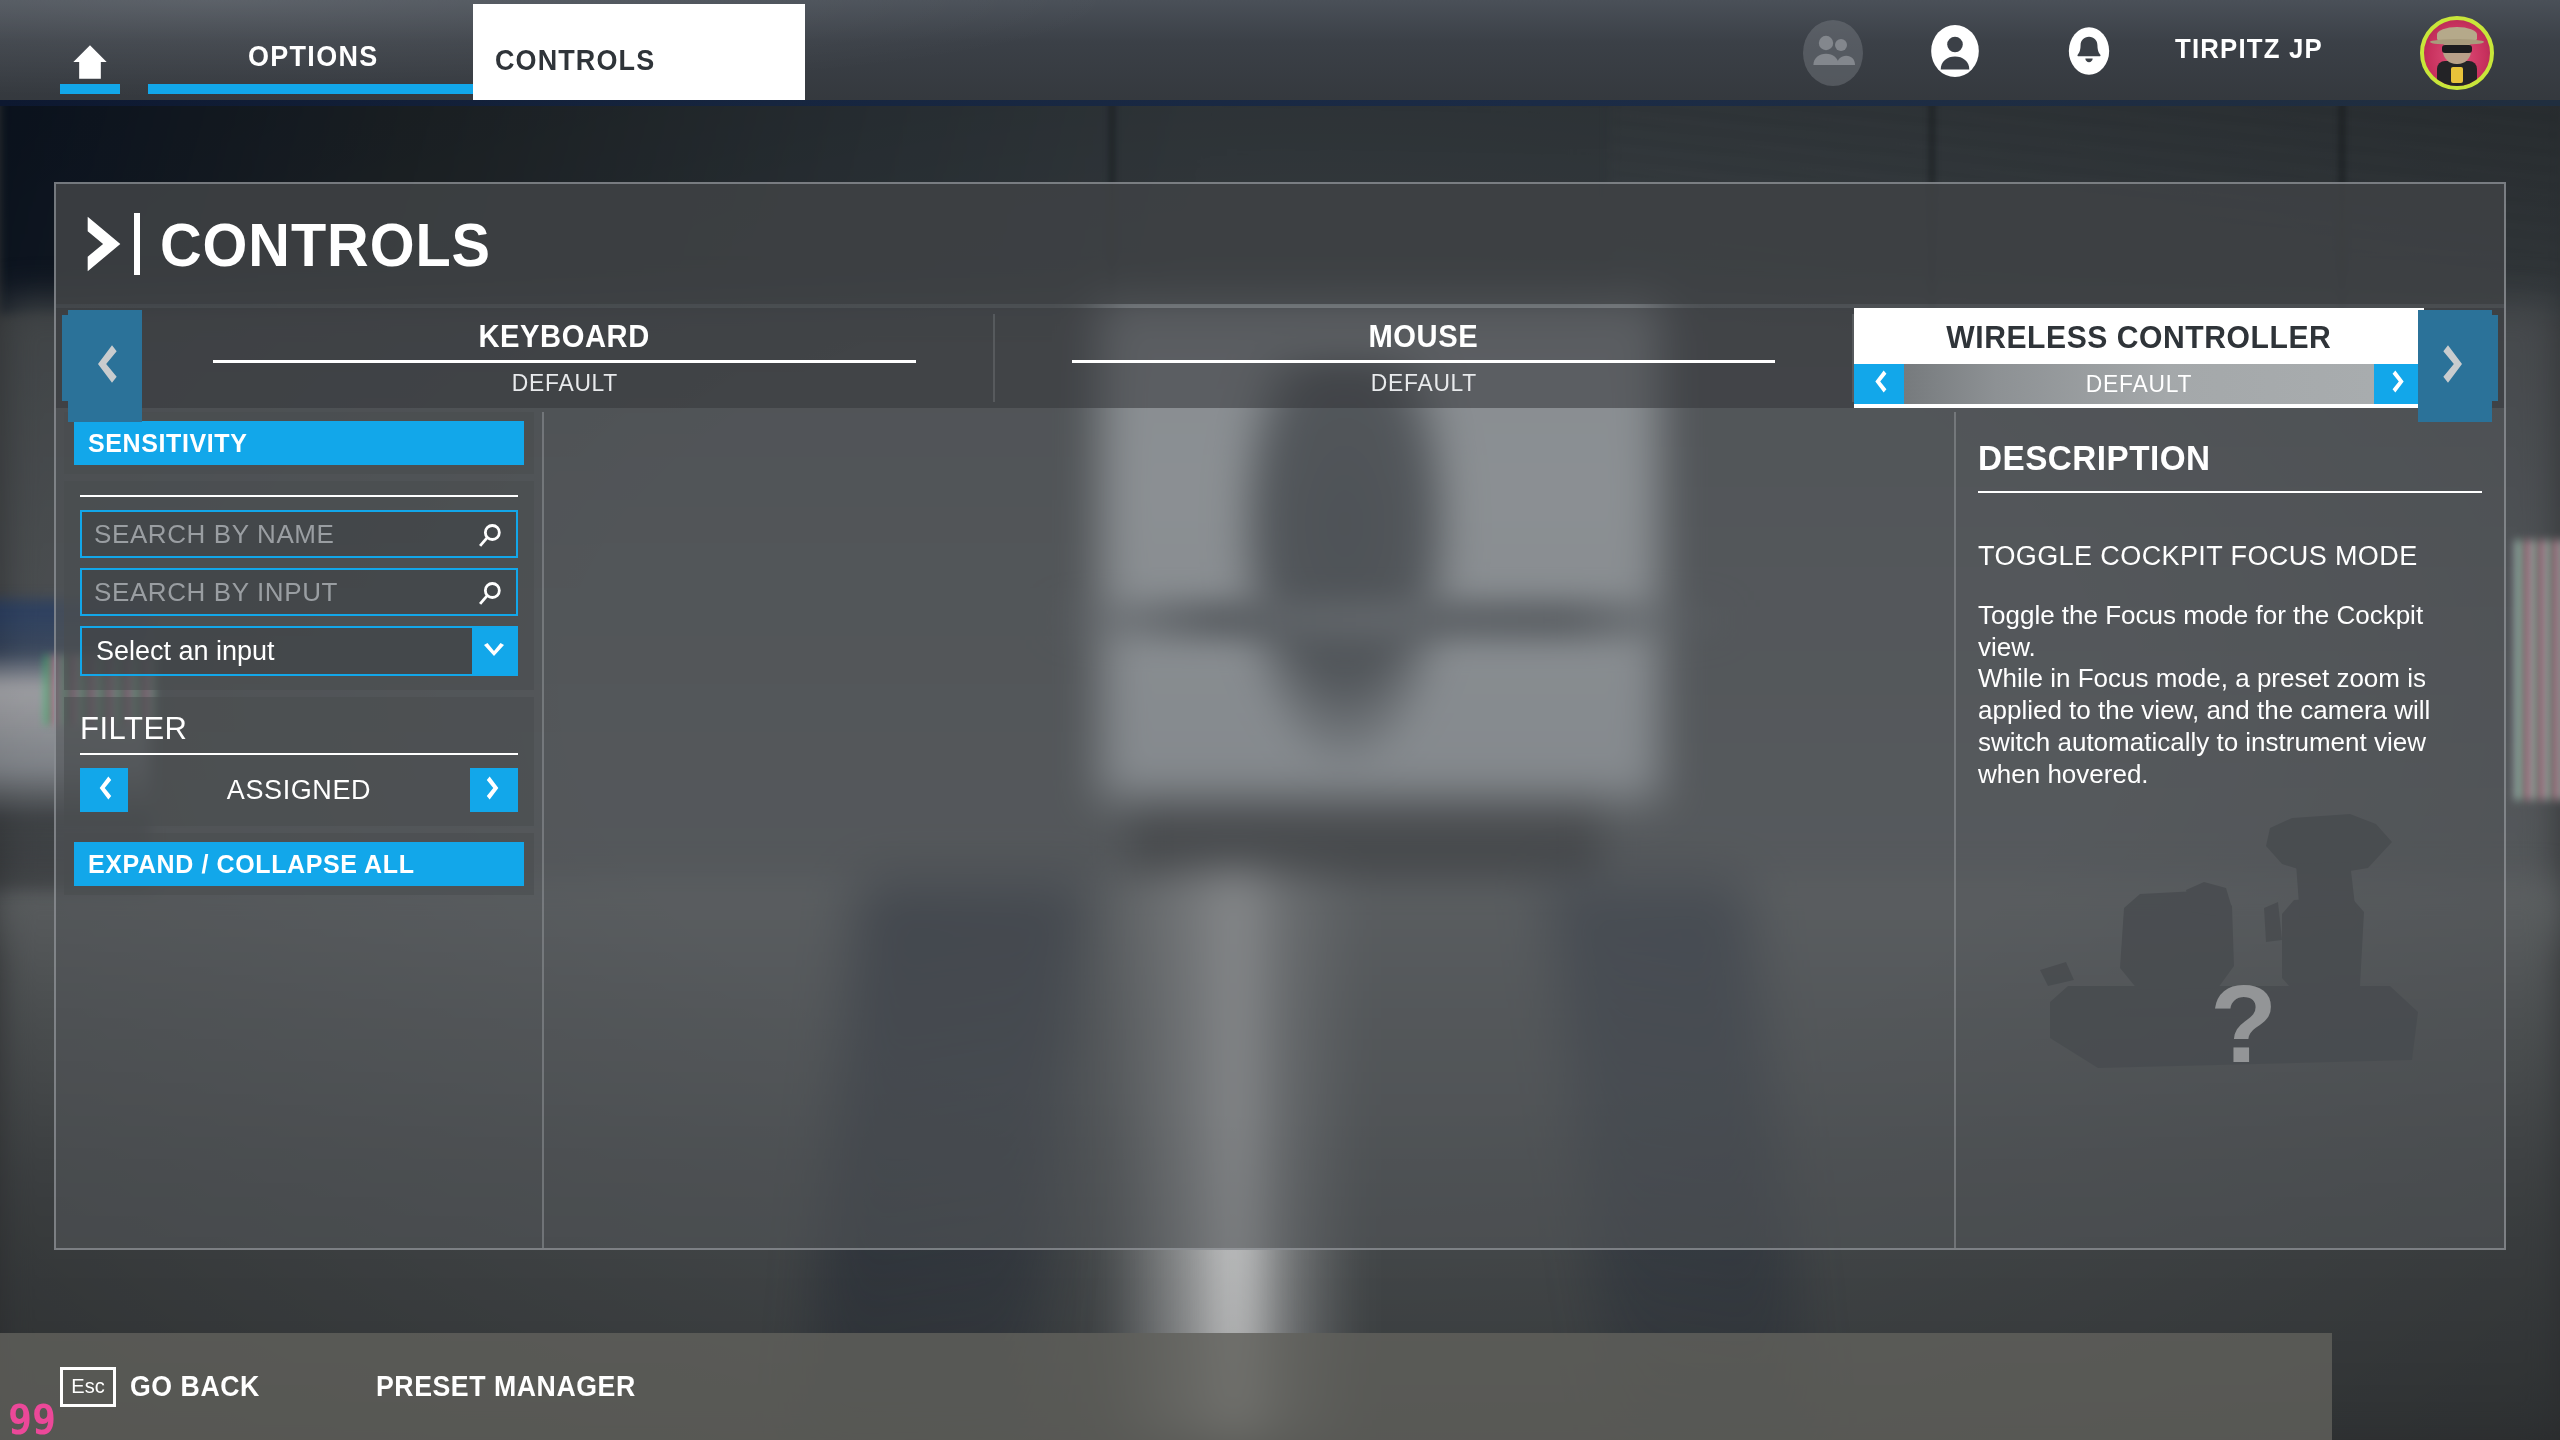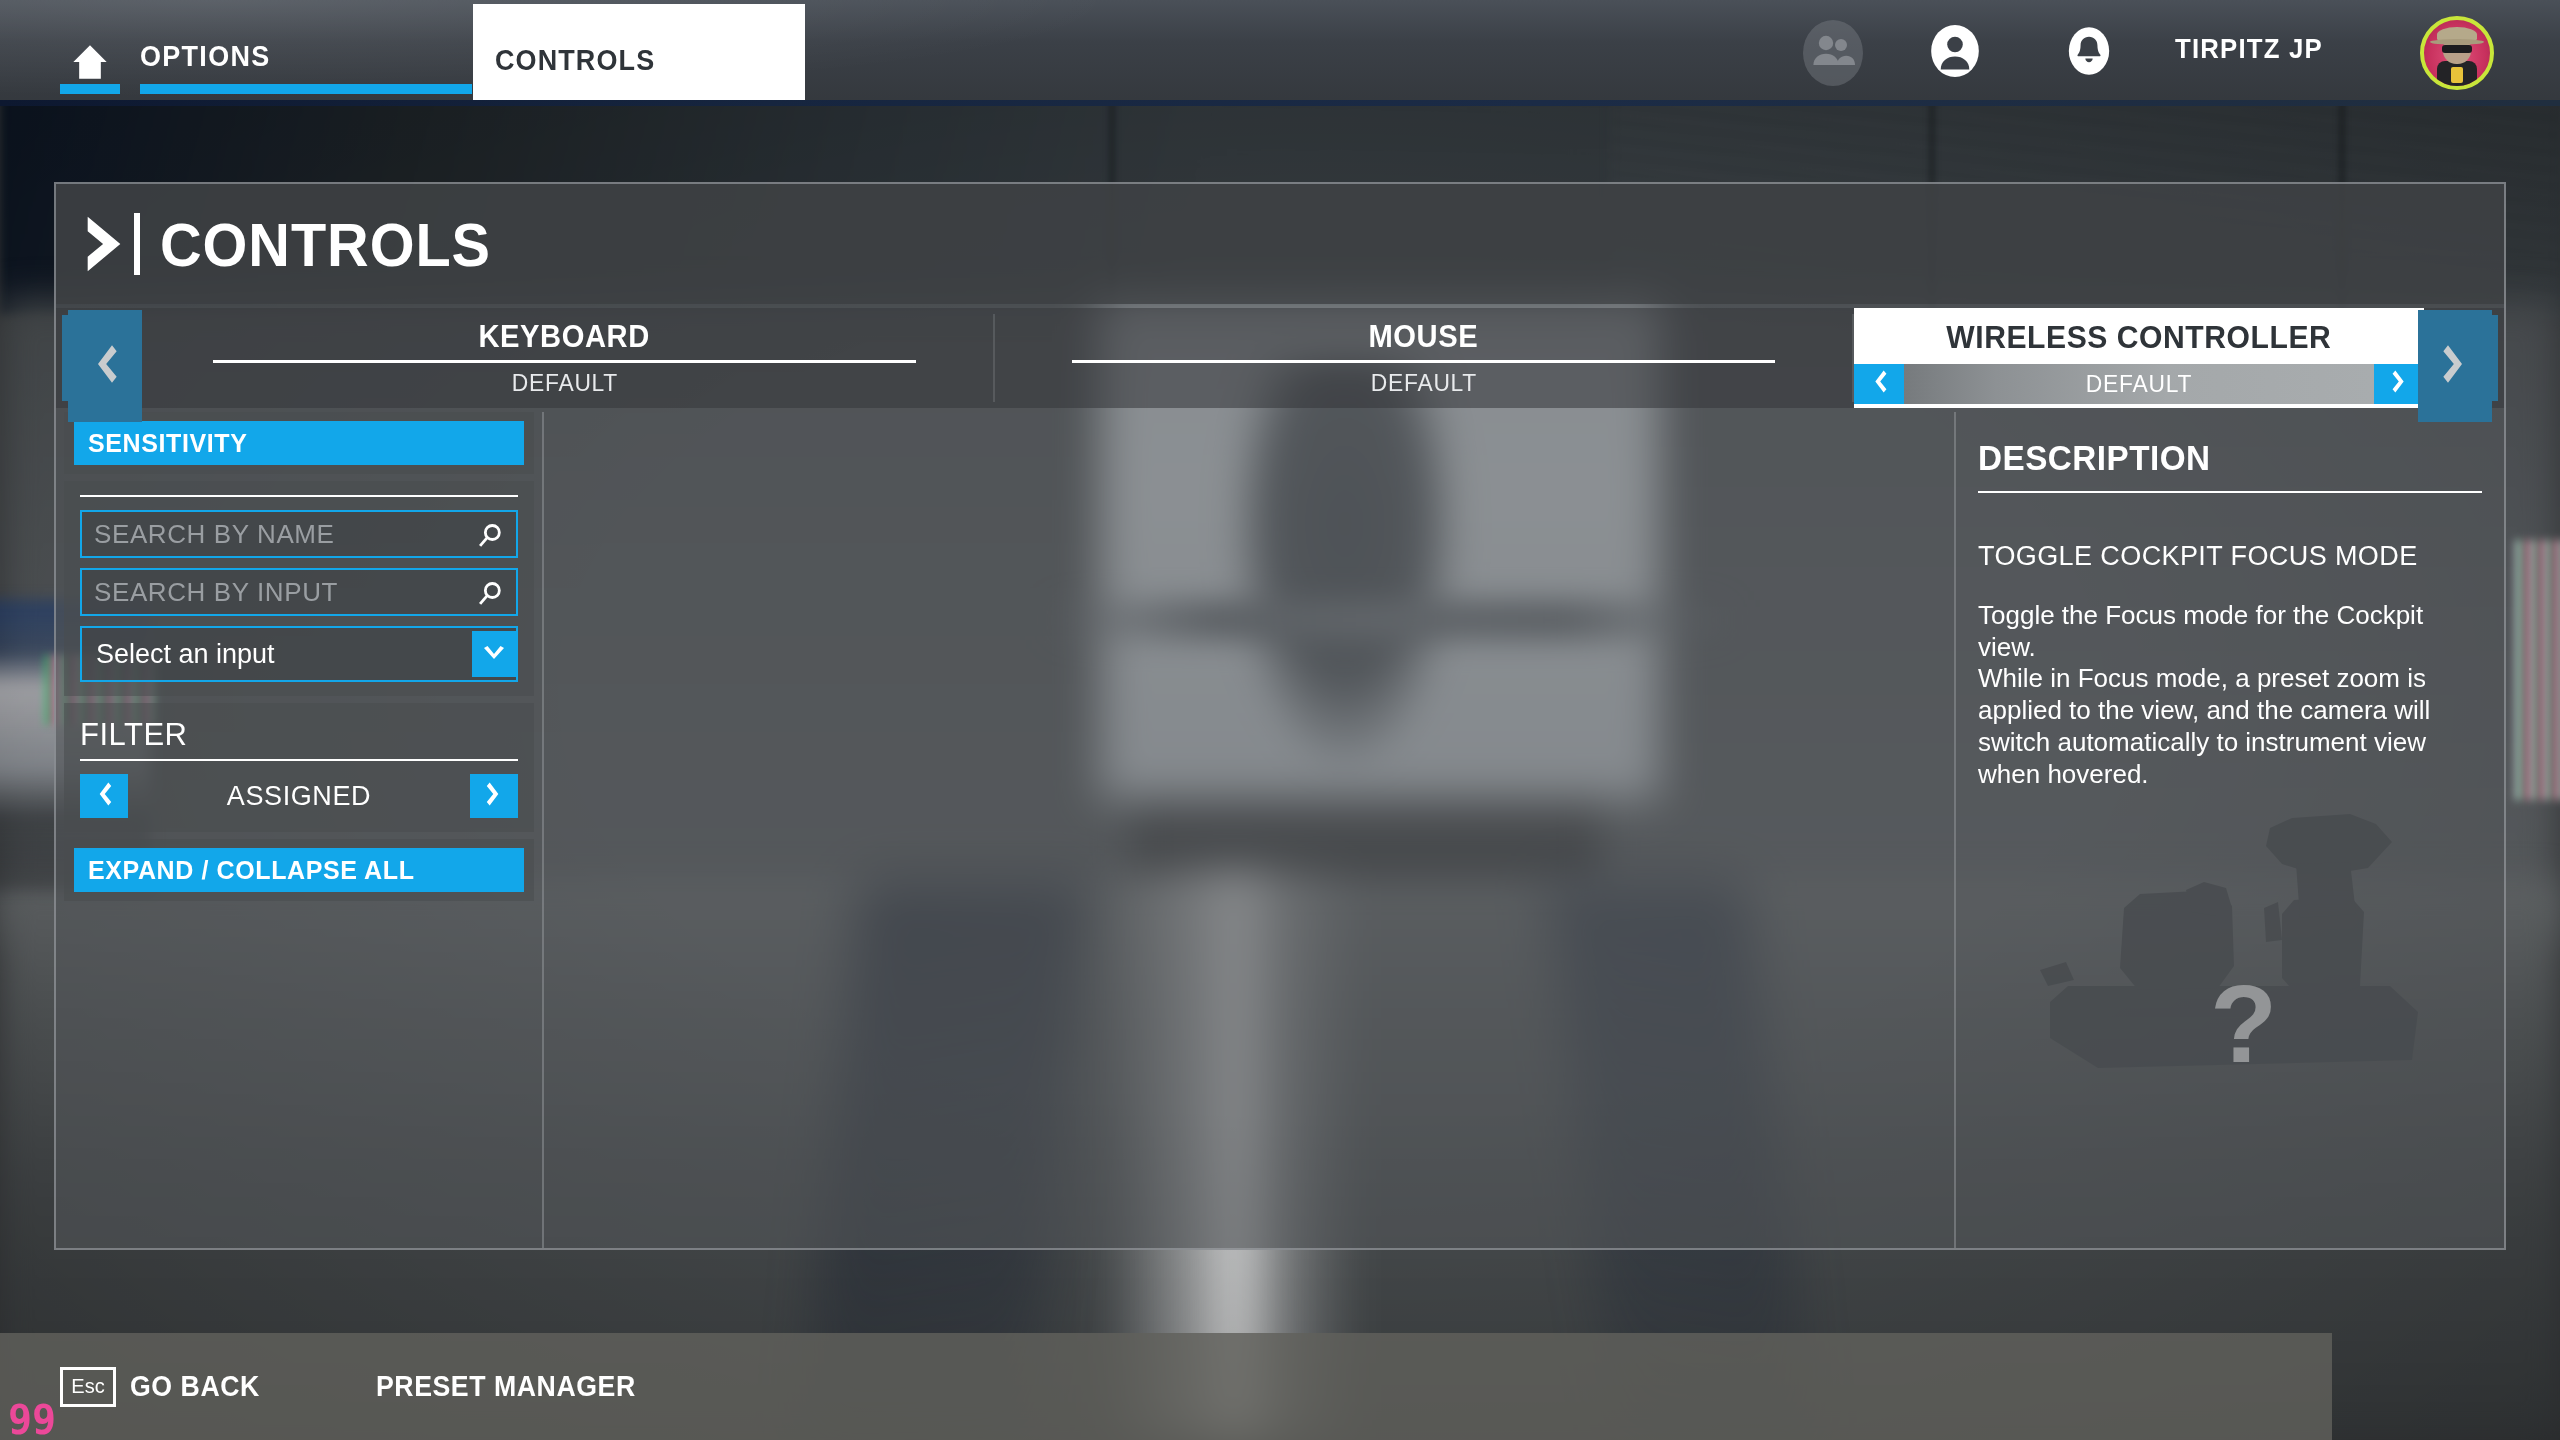--- a/index.html
+++ b/index.html
@@ -113,21 +113,21 @@
   .nav-home svg { width:40px; height:40px; fill:#ffffff; }
   .nav-home .ul { position:absolute; left:10px; bottom:12px; width:60px; height:10px; background:#12a7ea; }
   .nav-tab {
     position:absolute; top:30px; height:76px;
     display:flex; align-items:flex-start; justify-content:flex-start; padding-top:10px;
   }
   .nav-tab .lbl {
     font-size:29px; font-weight:bold; letter-spacing:1.4px; color:#ffffff;
     font-family:"Liberation Sans", sans-serif; transform:scaleX(0.93); transform-origin:left center;
   }
-  #tab-options { left:140px; width:340px; }
+  #tab-options { left:148px; width:340px;justify-content:center; }
   #tab-options .ul { position:absolute; left:0; bottom:12px; width:332px; height:10px; background:#12a7ea; }
   #tab-controls {
     left:473px; top:4px; width:332px; height:102px; background:#ffffff;
     padding-top:40px; padding-left:22px;
   }
   #tab-controls .lbl { color:#2f3439; font-weight:bold; letter-spacing:1.2px; }
 
   .nav-icon { position:absolute; top:20px; width:66px; height:66px; display:flex; align-items:center; justify-content:center; }
   #icon-friends { left:1800px; }
   #icon-friends svg { width:48px; height:48px; fill:#8c9096; }
@@ -230,21 +230,21 @@
   .sec-head { font-size:31px; color:#ffffff; letter-spacing:0.5px; margin-bottom:6px; }
   .sec-rule { height:2px; background:#ffffff; margin-bottom:13px; }
   .txtfield {
     height:48px; border:2px solid #12a7ea; background:rgba(62,66,70,0.55);
     display:flex; align-items:center; padding:0 12px; margin-bottom:10px; position:relative;
   }
   .txtfield .ph { font-size:26px; color:#9a9ea2; letter-spacing:0.6px; }
   .txtfield .mag { position:absolute; right:12px; top:10px; width:28px; height:28px; }
   .txtfield .mag svg { width:28px; height:28px; stroke:#ffffff; fill:none; stroke-width:2.4; }
   .selectfield {
-    height:56px; border:2px solid #12a7ea; background:rgba(62,66,70,0.55);
+    height:50px; border:2px solid #12a7ea; background:rgba(62,66,70,0.55);
     display:flex; align-items:center; justify-content:space-between; position:relative;
   }
   .selectfield .sv { font-size:27px; color:#ffffff; padding-left:14px; }
   .selectfield .caret {
     width:44px; height:46px; background:#12a7ea; display:flex; align-items:center; justify-content:center;
   }
   .selectfield .caret svg { width:24px; height:16px; fill:#ffffff; }
   .stepper { height:44px; display:flex; align-items:stretch; }
   .stepper .sbtn { width:48px; background:#12a7ea; display:flex; align-items:center; justify-content:center; }
   .stepper .sbtn svg { width:18px; height:26px; fill:#ffffff; }

